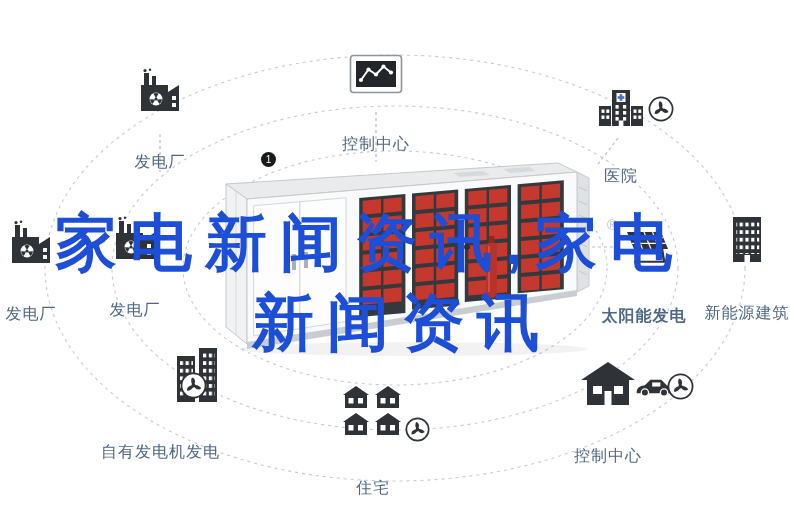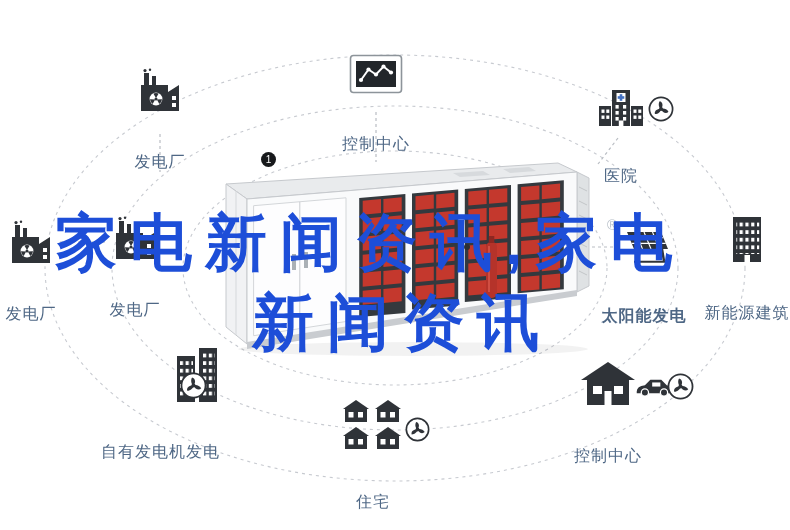--- a/index.html
+++ b/index.html
@@ -278,21 +278,21 @@
   <svg class="fan" style="left:180px;top:372px;" width="27" height="27" viewBox="0 0 26 26">
     <circle cx="13" cy="13" r="11.6" fill="#fff" stroke="#2f3338" stroke-width="1.7"></circle>
     <g fill="#2f3338">
         <path d="M13 13 C 10.8 11.8 10 7.8 11.6 5.2 C 14.6 5.8 15.6 9.6 13 13 Z"></path>
     <path d="M13 13 C 10.8 11.8 10 7.8 11.6 5.2 C 14.6 5.8 15.6 9.6 13 13 Z" transform="rotate(120 13 13)"></path>
     <path d="M13 13 C 10.8 11.8 10 7.8 11.6 5.2 C 14.6 5.8 15.6 9.6 13 13 Z" transform="rotate(240 13 13)"></path>
       </g>
     <circle cx="13" cy="13" r="2" fill="#2f3338"></circle>
   </svg>
 
-  <div class="node" style="left:323px;top:398px;">
+  <div class="node" style="left:323px;top:384px;">
     <svg width="62" height="54" viewBox="0 0 62 54">
       <g transform="translate(1,2)">
           <polygon points="0,9 13,0 26,9" fill="#2f3338"></polygon>
           <rect x="2" y="9" width="22" height="13" fill="#2f3338"></rect>
           <rect x="5.5" y="12" width="5" height="5.5" fill="#fff"></rect>
           <rect x="15" y="12" width="5" height="5.5" fill="#fff"></rect>
         </g>
       <g transform="translate(33,2)">
           <polygon points="0,9 13,0 26,9" fill="#2f3338"></polygon>
           <rect x="2" y="9" width="22" height="13" fill="#2f3338"></rect>

